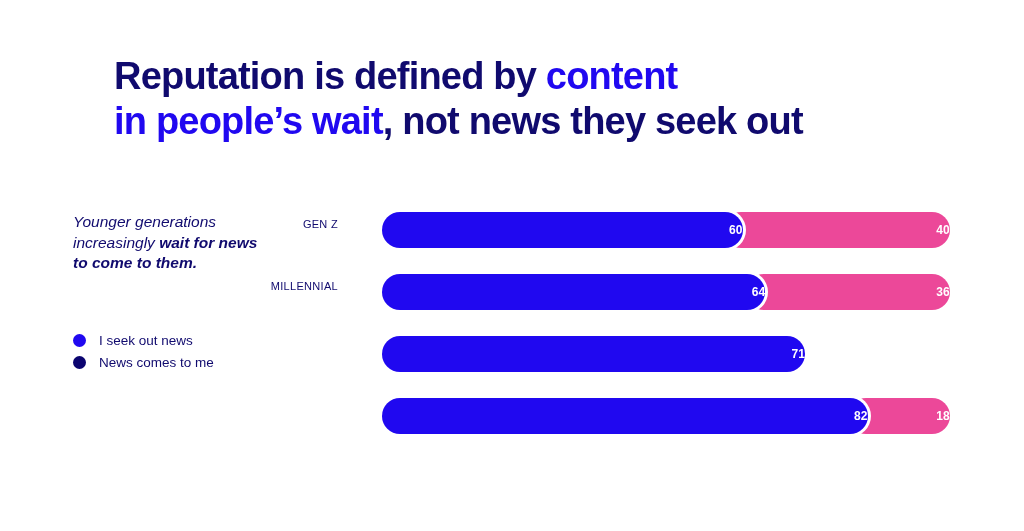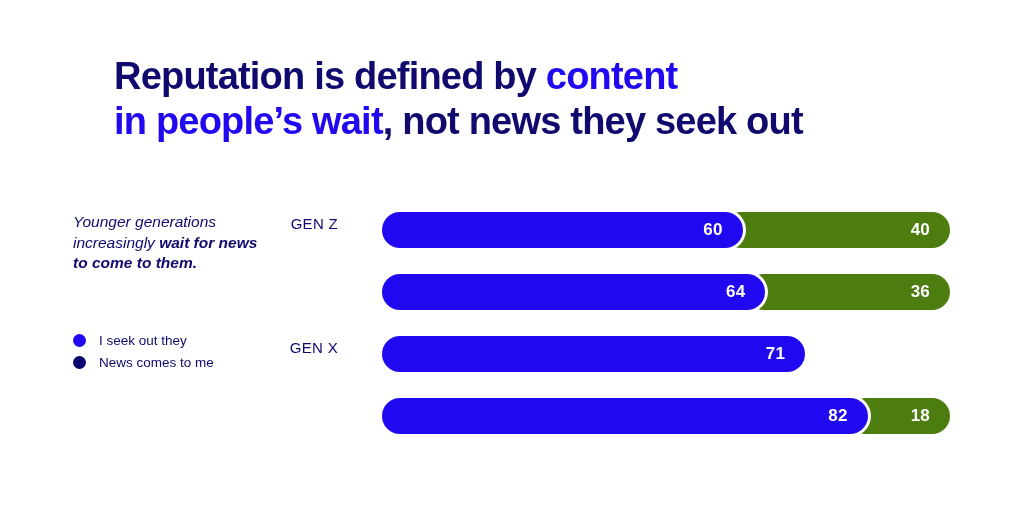--- a/index.html
+++ b/index.html
@@ -81,83 +81,82 @@
   .row-label {
     position: absolute;
     right: 686px;           
     top: 0;
     width: 170px;
     height: 36px;
     display: flex;
     flex-direction: column;
     align-items: flex-end;
     justify-content: center;
-    font-size: 15px;
+    font-size: 11px;
     font-weight: normal;
     letter-spacing: 0.3px;
     line-height: 1.18;
     color: #100a6e;
     text-align: right;
     white-space: pre-line;
   }
   .bar-track {
     position: absolute;
     left: 382px;
     top: 6px;
     width: 568px;
     height: 36px;
   }
   .bar-secondary {
     position: absolute;
     right: 0;
     top: 0;
     height: 36px;
     border-radius: 18px;
-    background: #4d7c0f;
+    background: #ec4899;
     display: flex;
     align-items: center;
     justify-content: flex-end;
   }
   .bar-primary {
     position: absolute;
     left: 0;
     top: 0;
     height: 36px;
     border-radius: 18px;
     background: #2008f0;
     box-shadow: 0 0 0 3px #ffffff;
     display: flex;
     align-items: center;
     justify-content: flex-end;
   }
   .bar-value {
-    font-size: 17px;
+    font-size: 12px;
     font-weight: bold;
     color: #ffffff;
-    padding-right: 20px;
     letter-spacing: 0.2px;
   }
 </style>
 </head>
 <body>
 
 <div class="title">
   <span><span>Reputation is defined by </span><span class="accent">content</span></span><br>
   <span><span class="accent">in people’s wait</span><span>, not news they seek out</span></span>
 </div>
 
 <div class="side-note">
   <span>Younger generations increasingly</span>
   <span class="strong">wait for news to come to them.</span>
 </div>
 
 <div class="legend">
   <div class="legend-row">
     <span class="legend-dot" style="background:#2008f0"></span>
-    <span class="legend-label">I seek out they</span>
+    <span class="legend-label">I seek out news</span>
   </div>
   <div class="legend-row">
     <span class="legend-dot" style="background:#0b0470"></span>
     <span class="legend-label">News comes to me</span>
   </div>
 </div>
 
 <div class="chart">
 
   <div class="row">
@@ -166,32 +165,32 @@
       <div class="bar-secondary" style="width:40%">
         <span class="bar-value">40</span>
       </div>
       <div class="bar-primary" style="width:63.5%">
         <span class="bar-value">60</span>
       </div>
     </div>
   </div>
 
   <div class="row">
+    <div class="row-label">MILLENNIAL</div>
     <div class="bar-track">
       <div class="bar-secondary" style="width:36%">
         <span class="bar-value">36</span>
       </div>
       <div class="bar-primary" style="width:67.5%">
         <span class="bar-value">64</span>
       </div>
     </div>
   </div>
 
   <div class="row">
-    <div class="row-label">GEN X</div>
     <div class="bar-track">
       <div class="bar-primary" style="width:74.5%">
         <span class="bar-value">71</span>
       </div>
     </div>
   </div>
 
   <div class="row">
     <div class="bar-track">
       <div class="bar-secondary" style="width:18%">

